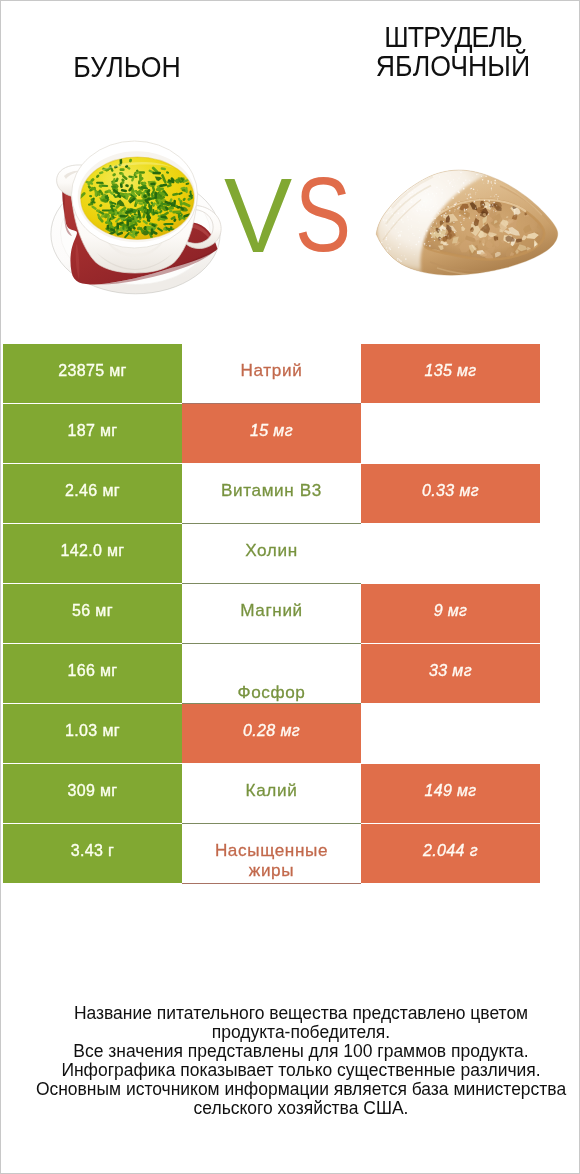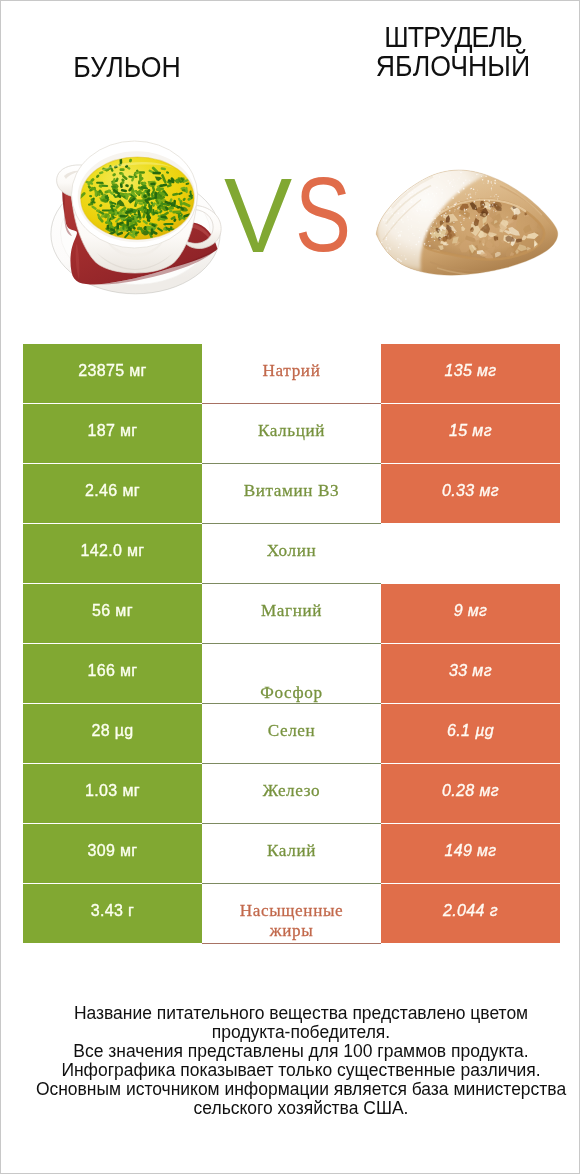--- a/index.html
+++ b/index.html
@@ -12,28 +12,28 @@
   #title-right .l1{letter-spacing:-0.95px;}
 
   #soup{position:absolute;left:45px;top:130px;}
   #strudel{position:absolute;left:370px;top:160px;}
 
   #vs{position:absolute;left:0;top:0;width:580px;height:300px;font-size:105.4px;line-height:100px;}
   #vs span{position:absolute;display:block;}
   #vs .v{color:#81a832;left:224.2px;top:166.3px;transform:scaleX(.97);transform-origin:0 0;}
   #vs .s{color:#e06c4a;left:294.5px;top:165.4px;transform:scaleX(.797);transform-origin:0 0;}
 
-  #table{position:absolute;left:23px;top:344px;width:537px;}
+  #table{position:absolute;left:3px;top:344px;width:537px;}
   .row{display:flex;height:58.5px;margin-bottom:1.5px;}
   .cell{width:179px;display:flex;align-items:flex-start;justify-content:center;box-sizing:border-box;
         padding-top:17.4px;font-size:16px;font-weight:400;line-height:20px;text-align:center;
         -webkit-text-stroke:0.36px currentColor;}
   .cell.left{background:#81a832;color:#fcffef;letter-spacing:.35px;}
   .cell.right{background:#e06e4a;color:#fffaf3;letter-spacing:.35px;font-style:italic;}
-  .cell.mid{background:#ffffff;align-self:flex-start;height:60px;font-size:17.15px;letter-spacing:.62px;line-height:19.7px;-webkit-text-stroke:0.28px currentColor;padding-top:16.8px;padding-left:15px;padding-right:15px;font-family:Liberation Serif, serif;}
+  .cell.mid{background:#ffffff;align-self:flex-start;height:60px;font-size:17.15px;letter-spacing:.62px;line-height:19.7px;-webkit-text-stroke:0.28px currentColor;padding-top:16.8px;padding-left:15px;padding-right:15px;}
 
   #frame{position:absolute;left:0;top:0;width:580px;height:1174px;box-sizing:border-box;border:1px solid #c8c8c8;pointer-events:none;}
   #footer{position:absolute;left:11px;width:580px;top:1004.1px;text-align:center;color:#101010;font-size:17.48px;line-height:18.9px;}
 </style>
 </head>
 <body>
 
 <div id="page">
 
   <div id="title-left" class="title">БУЛЬОН</div>
@@ -357,23 +357,20 @@
           <span>Натрий</span>
         </div>
         <div class="cell right">
           <span class="val">135 мг</span>
         </div>
       </div>
       <div class="row">
         <div class="cell left">
           <span class="val">187 мг</span>
         </div>
-        <div class="cell mid" style="color: rgb(120, 147, 63); border-bottom: 1px solid rgb(127, 140, 98);">
-          <span>Кальций</span>
-        </div>
         <div class="cell right">
           <span class="val">15 мг</span>
         </div>
       </div>
       <div class="row">
         <div class="cell left">
           <span class="val">2.46 мг</span>
         </div>
         <div class="cell mid" style="color: rgb(120, 147, 63); border-bottom: 1px solid rgb(127, 140, 98);">
           <span>Витамин B3</span>
@@ -407,35 +404,21 @@
         </div>
         <div class="cell mid" style="color: rgb(120, 147, 63); border-bottom: 1px solid rgb(127, 140, 98); align-items: flex-end;">
           <span>Фосфор</span>
         </div>
         <div class="cell right">
           <span class="val">33 мг</span>
         </div>
       </div>
       <div class="row">
         <div class="cell left">
-          <span class="val">28 µg</span>
-        </div>
-        <div class="cell mid" style="color: rgb(120, 147, 63); border-bottom: 1px solid rgb(127, 140, 98);">
-          <span>Селен</span>
-        </div>
-        <div class="cell right">
-          <span class="val">6.1 µg</span>
-        </div>
-      </div>
-      <div class="row">
-        <div class="cell left">
           <span class="val">1.03 мг</span>
-        </div>
-        <div class="cell mid" style="color: rgb(120, 147, 63); border-bottom: 1px solid rgb(127, 140, 98);">
-          <span>Железо</span>
         </div>
         <div class="cell right">
           <span class="val">0.28 мг</span>
         </div>
       </div>
       <div class="row">
         <div class="cell left">
           <span class="val">309 мг</span>
         </div>
         <div class="cell mid" style="color: rgb(120, 147, 63); border-bottom: 1px solid rgb(127, 140, 98);">

